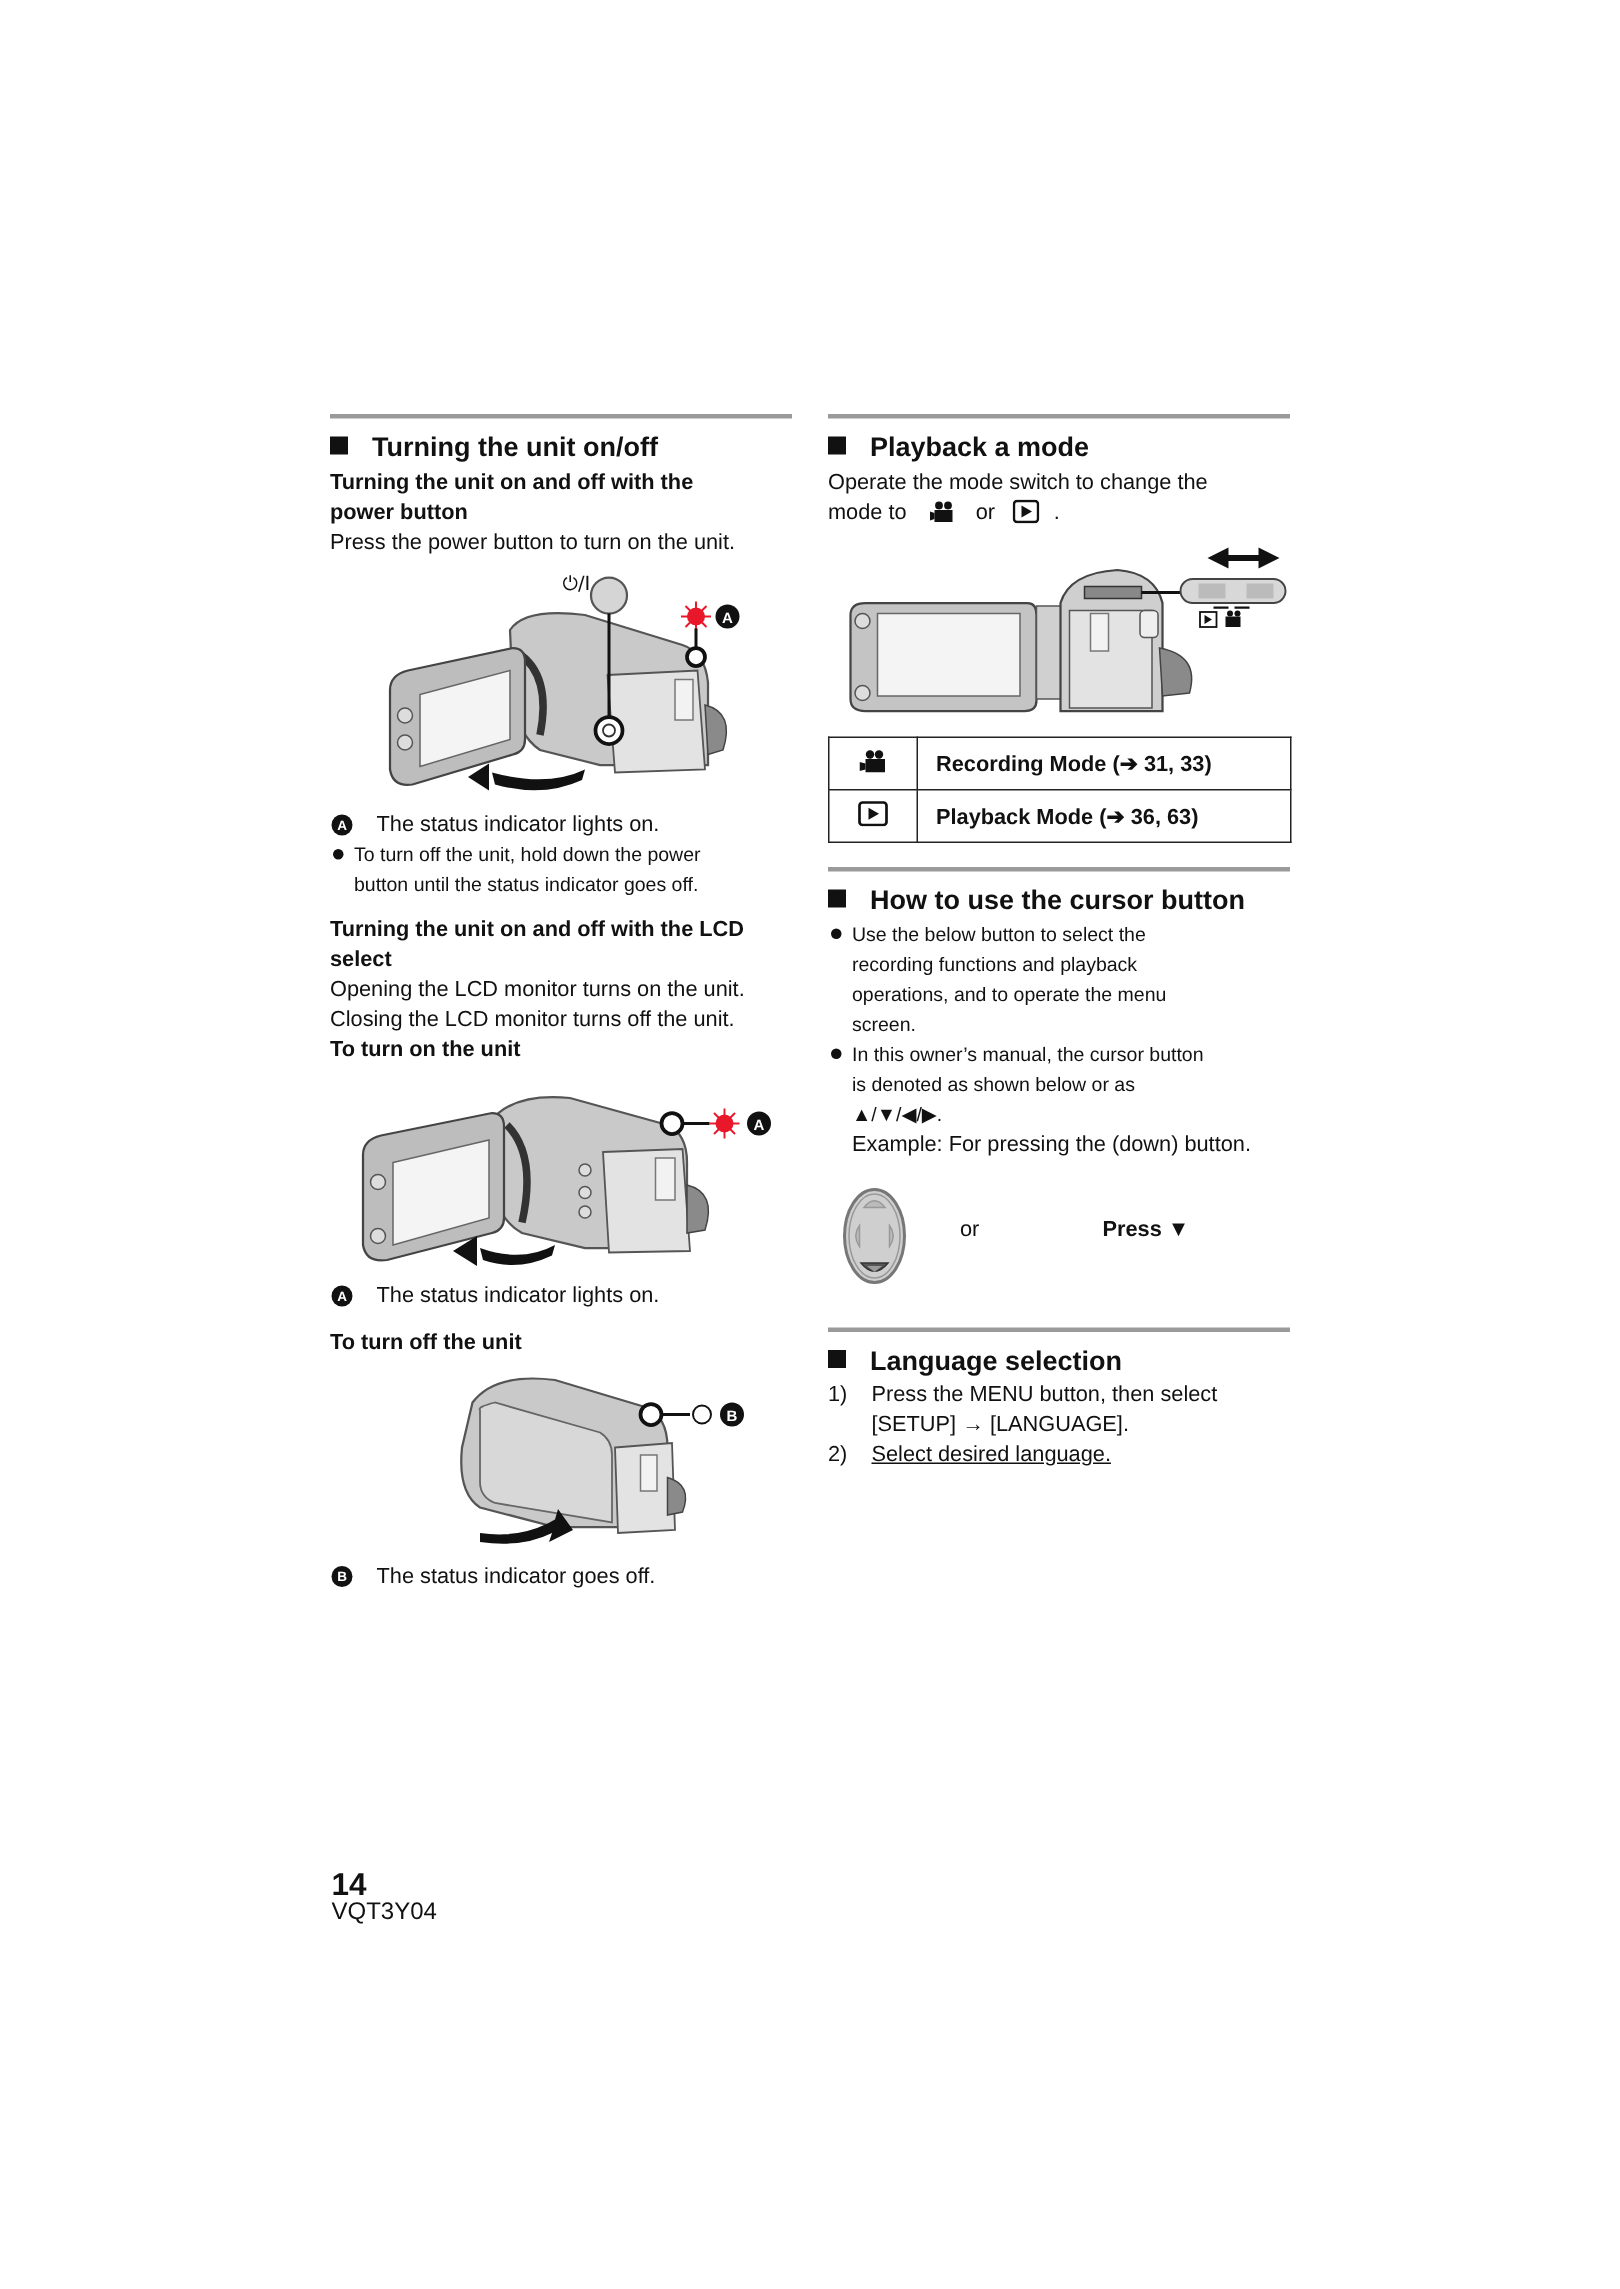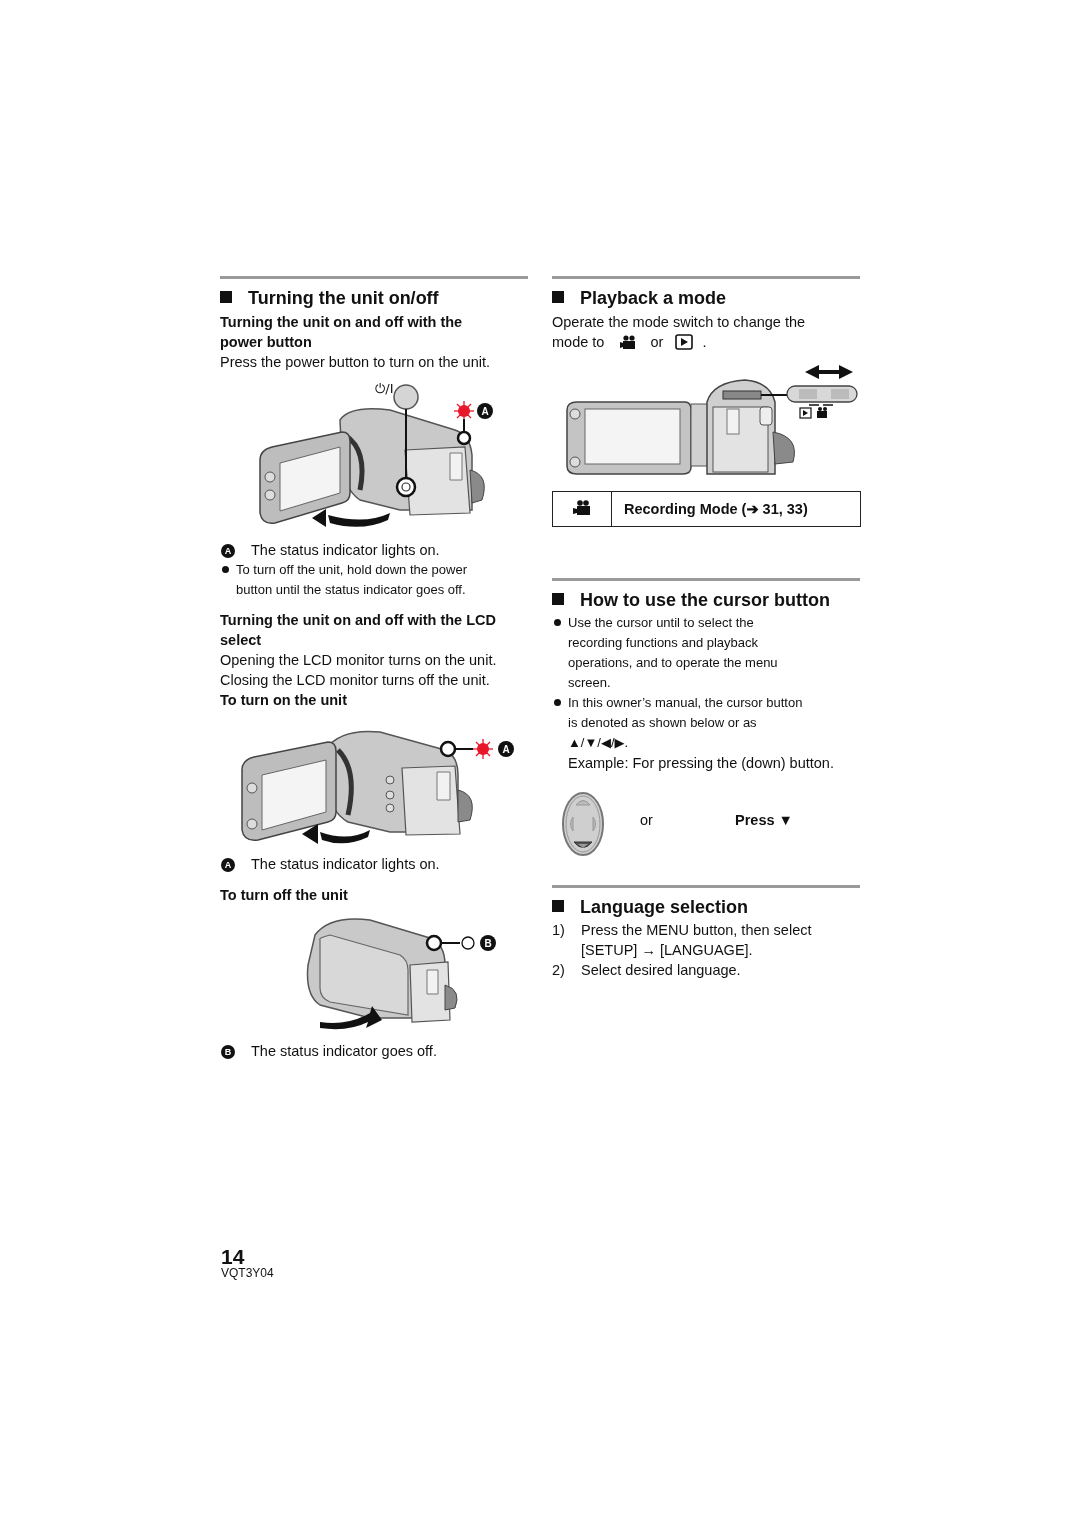--- a/index.html
+++ b/index.html
@@ -16,21 +16,21 @@
   .bullet .txt { margin-left: 14px; display: block; white-space: nowrap; }
   .circ-label { display: inline-block; width: 14px; height: 14px; border-radius: 50%; background: #111; color: #fff;
                 font-size: 9px; font-weight: bold; text-align: center; line-height: 14px; vertical-align: 1px; }
   .legend { position: absolute; font-size: 14.5px; line-height: 20px; white-space: nowrap; }
   .legend .circ-label { margin-right: 16px; }
   table.modes { position: absolute; border-collapse: collapse; }
   table.modes td { border: 1.5px solid #222; height: 34px; font-size: 14.5px; font-weight: bold; padding: 0; }
   table.modes td.ic { width: 58px; text-align: center; }
   table.modes td.lbl { padding-left: 12px; width: 236px; }
   .pageno { position: absolute; font-size: 21px; font-weight: bold; }
-  .code { position: absolute; font-size: 12px; }
+  .code { position: absolute; font-size: 16px; }
   svg { display: block; }
 </style>
 </head>
 <body>
 
 <div class="rule" style="left:220px; top:276px; width:308px;"></div>
 <div class="h2" style="left:220px; top:287px;">
   <span class="sq"></span><span>Turning the unit on/off</span>
 </div>
 <div class="p b" style="left:220px; top:312px;">
@@ -218,30 +218,39 @@
     <td class="ic">
       <svg width="18" height="15" viewBox="0 0 18 15" style="display:inline-block;">
             <circle cx="7" cy="3" r="2.8" fill="#111"></circle>
             <circle cx="13" cy="3" r="2.8" fill="#111"></circle>
             <rect x="4" y="6" width="13" height="9" fill="#111"></rect>
             <path d="M0 8 L4 9 L4 13 L0 14 Z" fill="#111"></path>
           </svg>
     </td>
     <td class="lbl">Recording Mode (➔ 31, 33)</td>
   </tr>
+  <tr>
+    <td class="ic">
+      <svg width="20" height="17" viewBox="0 0 20 17" style="display:inline-block;">
+            <rect x="1" y="1" width="18" height="15" rx="2" fill="#fff" stroke="#111" stroke-width="1.8"></rect>
+            <path d="M7 4.5 L14 8.5 L7 12.5 Z" fill="#111"></path>
+          </svg>
+    </td>
+    <td class="lbl">Playback Mode (➔ 36, 63)</td>
+  </tr>
 </tbody>
   </table>
 
 <div class="rule" style="left:552px; top:578px; width:308px;"></div>
 <div class="h2" style="left:552px; top:589px;">
   <span class="sq"></span><span>How to use the cursor button</span>
 </div>
 <div class="bullet" style="left:554px; top:613px;">
   <span class="dot"></span>
-  <span class="txt">Use the cursor until to select the</span>
+  <span class="txt">Use the below button to select the</span>
   <span class="txt">recording functions and playback</span>
   <span class="txt">operations, and to operate the menu</span>
   <span class="txt">screen.</span>
 </div>
 <div class="bullet" style="left:554px; top:693px;">
   <span class="dot"></span>
   <span class="txt">In this owner’s manual, the cursor button</span>
   <span class="txt">is denoted as shown below or as</span>
   <span class="txt">▲/▼/◀/▶.</span>
 </div>
@@ -265,17 +274,17 @@
 <div class="h2" style="left:552px; top:896px;">
   <span class="sq"></span><span>Language selection</span>
 </div>
 <div class="p" style="left:552px; top:920px;">
   <span style="position:absolute; left:0;">1)</span>
   <div style="margin-left:29px;">Press the MENU button, then select</div>
   <div style="margin-left:29px;">[SETUP] → [LANGUAGE].</div>
 </div>
 <div class="p" style="left:552px; top:960px;">
   <span style="position:absolute; left:0;">2)</span>
-  <div style="margin-left:29px;">Select desired language.</div>
+  <div style="margin-left:29px;text-decoration:underline;">Select desired language.</div>
 </div>
 
 <div class="pageno" style="left:221px; top:1245px;">14</div>
 <div class="code" style="left:221px; top:1266px;">VQT3Y04</div>
 
 </body></html>

